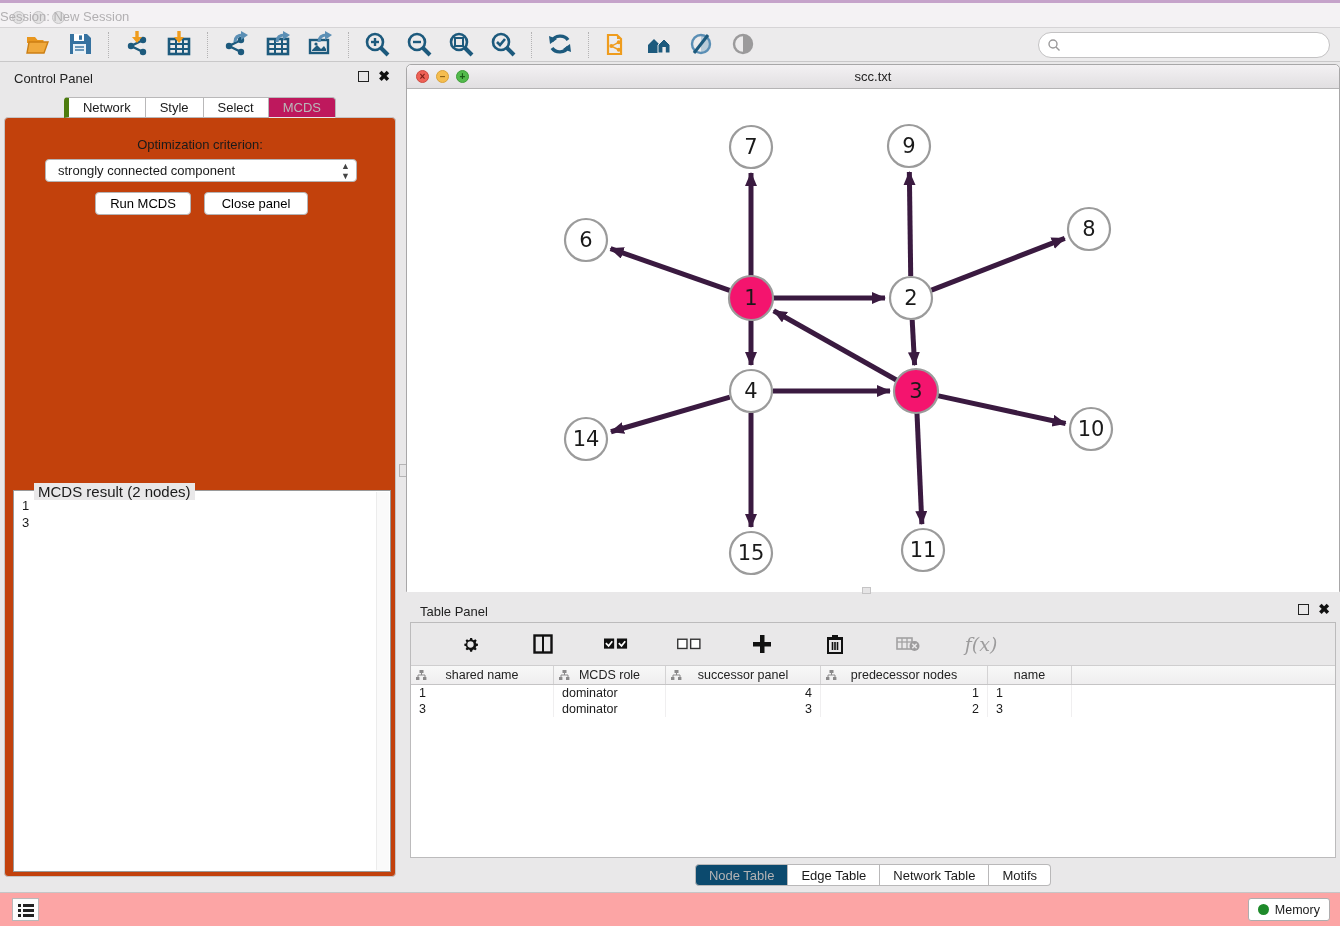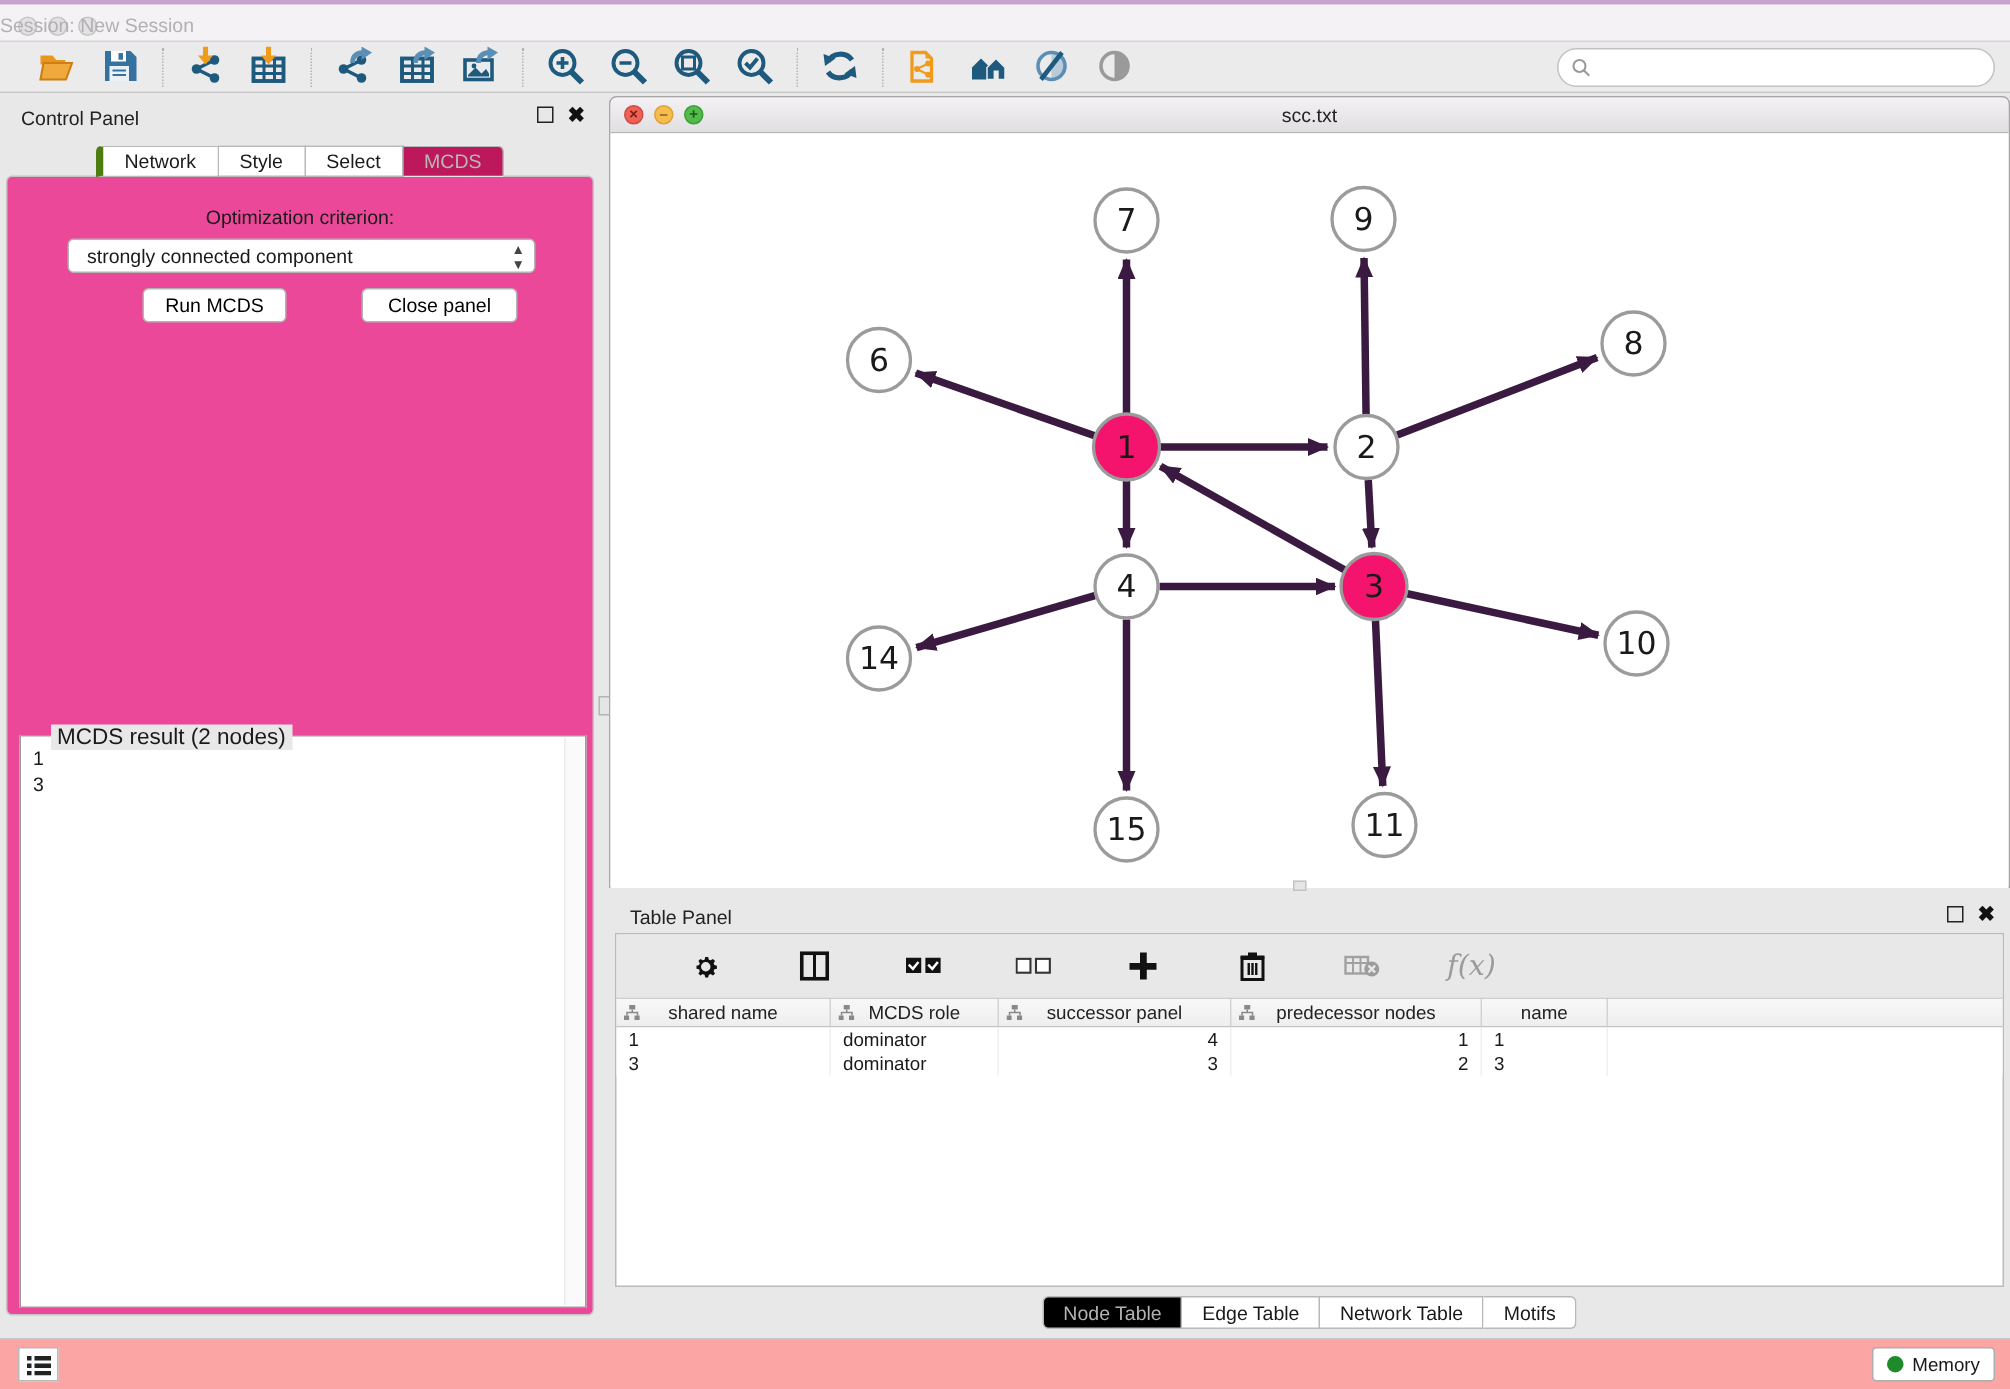--- a/index.html
+++ b/index.html
@@ -31,31 +31,31 @@
   .win-btns{position:absolute;right:10px;top:9px;display:flex;gap:9px;align-items:center;}
   .float-btn{width:11px;height:11px;border:1.5px solid #222;cursor:pointer;}
   .close-btn{font-weight:bold;font-size:14px;line-height:11px;cursor:pointer;color:#111;}
   .cp-tabs{position:absolute;left:0;top:35px;width:100%;display:flex;justify-content:center;z-index:2;}
   .tab{height:21px;padding:2px 14px 0;background:#fff;border:1px solid #b9b8b9;border-left:none;
     font-size:13px;cursor:pointer;}
   .tab:first-child{border-left:5px solid #4d7c0f;border-radius:4px 0 0 0;}
   .tab:last-child{border-radius:0 4px 0 0;}
   .tab.selected{background:#be185d;color:#b9b8b9;border-bottom-color:#e9e8e9;}
   .cp-content{position:absolute;left:4px;top:55px;width:392px;height:760px;
-    background:#ec4899;border:1px solid #c5c4c5;border-radius:4px;}
+    background:#c2410c;border:1px solid #c5c4c5;border-radius:4px;}
   .opt-label{position:absolute;left:0;width:100%;top:19px;text-align:center;font-size:13px;}
   .dropdown{position:absolute;left:40px;top:41px;width:312px;height:23px;background:#fff;
     border:1px solid #b5b4b5;border-radius:4px;display:flex;align-items:center;
     padding-left:12px;font-size:13px;cursor:pointer;}
   .dd-stepper{position:absolute;right:6px;top:1px;font-size:9px;line-height:10px;color:#444;
     display:flex;flex-direction:column;align-items:center;}
   .btn{position:absolute;top:74px;height:23px;background:#fff;border:1px solid #b5b4b5;
     border-radius:4px;font-size:13px;font-family:"Liberation Sans",sans-serif;cursor:pointer;}
   .btn-run{left:90px;width:96px;}
-  .btn-close{left:199px;width:104px;margin-left:37px;}
+  .btn-close{left:199px;width:104px;}
   .result-box{position:absolute;left:8px;top:372px;width:378px;height:382px;
     border:1px solid #9a9a9a;background:#fff;}
   .result-legend{position:absolute;left:20px;top:-8px;background:#e9e8e9;padding:0 4px;font-size:15px;}
   .result-lines{position:absolute;left:8px;top:6px;font-size:13px;line-height:17px;white-space:pre;}
   .result-scroll{position:absolute;right:1px;top:1px;width:13px;bottom:1px;background:#fafafa;border-left:1px solid #ececec;}
   
   .v-grip{position:absolute;left:399px;top:464px;width:9px;height:13px;background:#e6e5e6;border:1px solid #b5b4b5;}
   .h-grip{position:absolute;left:862px;top:587px;width:9px;height:7px;background:#e6e5e6;border:1px solid #c5c4c5;}
   
   .net-window{position:absolute;left:406px;top:64px;width:934px;height:528px;
@@ -85,21 +85,21 @@
     display:flex;align-items:center;justify-content:center;cursor:pointer;}
   .th .tree-ic{position:absolute;left:5px;top:4px;}
   .tbl-row{display:flex;height:16px;font-size:12.5px;background:#fff;}
   .td{padding:0 8px;border-right:1px solid #f0eff0;overflow:hidden;line-height:16px;}
   .td.r{text-align:right;}
   .tp-tabs{position:absolute;left:0;right:0;top:269px;display:flex;justify-content:center;}
   .tp-tab{height:22px;padding:3px 13px 0;background:#fff;border:1px solid #b9b8b9;border-left:none;
     font-size:13px;cursor:pointer;}
   .tp-tab:first-child{border-left:1px solid #b9b8b9;border-radius:4px 0 0 4px;}
   .tp-tab:last-child{border-radius:0 4px 4px 0;}
-  .tp-tab.selected{background:#000000;color:#b4b3b4;}
+  .tp-tab.selected{background:#0c4a6e;color:#b4b3b4;}
   
   .statusbar{position:absolute;left:0;top:892px;width:1340px;height:34px;
     background:#fca5a5;border-top:1px solid #c6c5c6;}
   .list-btn{position:absolute;left:12px;top:5px;width:27px;height:23px;background:#fcfcfc;
     border:1px solid #b9b8b9;display:flex;align-items:center;justify-content:center;cursor:pointer;}
   .memory-btn{position:absolute;right:10px;top:5px;height:23px;padding:0 9px;background:#fff;
     border:1px solid #aeadae;border-radius:3px;display:flex;align-items:center;gap:6px;
     font-size:12.5px;cursor:pointer;}
   .mem-dot{width:11px;height:11px;border-radius:50%;background:#1e8a2a;}
 </style>

